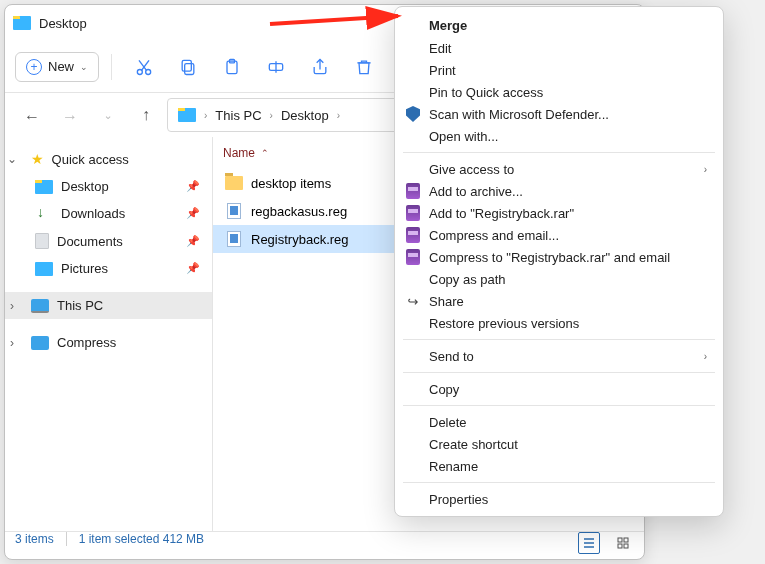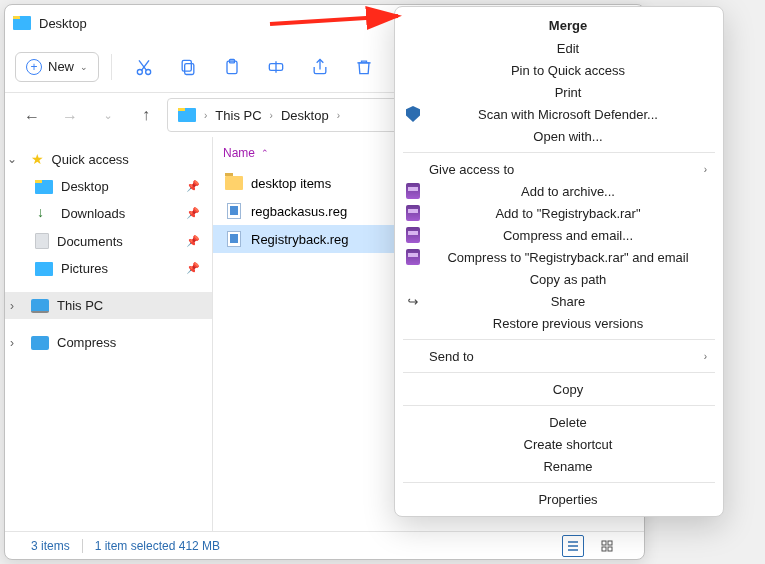--- a/index.html
+++ b/index.html
@@ -45,43 +45,43 @@
 .thumb.dl { background:none; position:relative; }
 .thumb.dl::after { content:"↓"; color:#2e7d32; font-weight:bold; font-size:14px; position:absolute; left:2px; top:-3px; }
 .thumb.doc { width:14px; height:16px; background:#e0e3e7; border:1px solid #c6c9cd; }
 .thumb.pic { width:18px; height:14px; background:#38b6ff; }
 .thumb.pc { width:18px; height:14px; background:#3ba3e8; border-radius:2px; border-bottom:2px solid #888; }
 .thumb.net { width:18px; height:14px; background:#3ba3e8; border-radius:2px; position:relative; }
 
 .content { flex:1; display:flex; flex-direction:column; min-width:0; }
 .col-header { display:flex; align-items:center; height:32px; font-size:12px; color:#555; padding-left:10px; gap:8px; }
 .col-header .col { display:flex; align-items:center; gap:6px; }
-.col-header .name-col { color:#a21caf; flex:0 0 200px; }
+.col-header .name-col { color:#7f1d1d; flex:0 0 200px; }
 .col-header .sort-caret { font-size:9px; }
 .col-header .size-col { margin-left:auto; padding-right:23px; }
 
 .file-list { flex:1; overflow:hidden; }
 .file-row { display:flex; align-items:center; height:28px; padding-left:12px; font-size:13px; gap:8px; }
 .file-row.selected { background:#cde6ff; }
 .file-row .size { margin-left:auto; padding-right:6px; font-size:12px; color:#444; }
 .file-row .fthumb { width:18px; height:16px; display:flex; align-items:center; justify-content:center; }
 .ft-folder { width:18px; height:14px; background:#ffd26b; border-radius:1px; position:relative; }
 .ft-folder::before { content:""; position:absolute; top:-3px; left:0; width:8px; height:3px; background:#e0b24a; }
 .ft-reg { width:14px; height:16px; background:#fff; border:1px solid #9db8d8; position:relative; }
 .ft-reg::before { content:""; position:absolute; left:2px; top:2px; width:8px; height:3px; background:#4d8fd6; box-shadow:0 3px 0 #4d8fd6, 0 6px 0 #4d8fd6; }
 
-.status { height:28px; border-top:1px solid #e4e4e4; display:flex; align-items:center; padding:0 26px; font-size:12px; color:#2b6cb0; gap:12px; }
+.status { height:28px; border-top:1px solid #e4e4e4; display:flex; padding:0 10px; font-size:12px; color:#2b6cb0; gap:12px; }
 .status .sep { width:1px; height:14px; background:#d0d0d0; }
 .status .spacer { flex:1; }
 .view-btn { width:22px; height:22px; display:flex; align-items:center; justify-content:center; border:1px solid transparent; }
 .view-btn.active { border:1px solid #2b6cb0; border-radius:2px; }
 
 
 .ctx { position:absolute; top:6px; left:394px; width:330px; background:#fff; border:1px solid #d0d0d0; border-radius:8px; box-shadow:0 10px 32px rgba(0,0,0,0.18); padding:6px 0; font-size:13px; z-index:50; }
-.ctx-item { display:flex; align-items:center; gap:10px; height:22px; padding:0 16px 0 34px; position:relative; color:#222;justify-content:center; }
+.ctx-item { display:flex; align-items:center; gap:10px; height:22px; padding:0 16px 0 34px; position:relative; color:#222; }
 .ctx-item.bold { font-weight:600; height:24px; }
 .ctx-item .ci-icon { position:absolute; left:10px; width:16px; height:16px; display:flex; align-items:center; justify-content:center; }
 .ctx-item .arrow { margin-left:auto; font-size:10px; color:#666; }
 .ctx-sep { height:1px; background:#e4e4e4; margin:5px 8px; }
 .ci-shield { width:14px; height:16px; background:#2b6cb0; clip-path: polygon(50% 0,100% 20%,100% 60%,50% 100%,0 60%,0 20%); }
 .ci-rar { width:14px; height:16px; background:linear-gradient(#6d3b96,#a25bd0); border-radius:2px; position:relative; }
 .ci-rar::after { content:""; position:absolute; top:4px; left:2px; right:2px; height:4px; background:#d7b4ef; }
 .ci-share { font-size:13px; color:#444; }
 
 
@@ -271,24 +271,24 @@
 </div>
 
 <div class="ctx">
   <div class="ctx-item bold">
       <span>Merge</span>
     </div>
   <div class="ctx-item">
       <span>Edit</span>
     </div>
   <div class="ctx-item">
+      <span>Print</span>
+    </div>
+  <div class="ctx-item">
       <span>Pin to Quick access</span>
-    </div>
-  <div class="ctx-item">
-      <span>Print</span>
     </div>
   <div class="ctx-item">
       <span class="ci-icon">
         <span class="ci-shield"></span>
       </span>
       <span>Scan with Microsoft Defender...</span>
     </div>
   <div class="ctx-item">
       <span>Open with...</span>
     </div>

